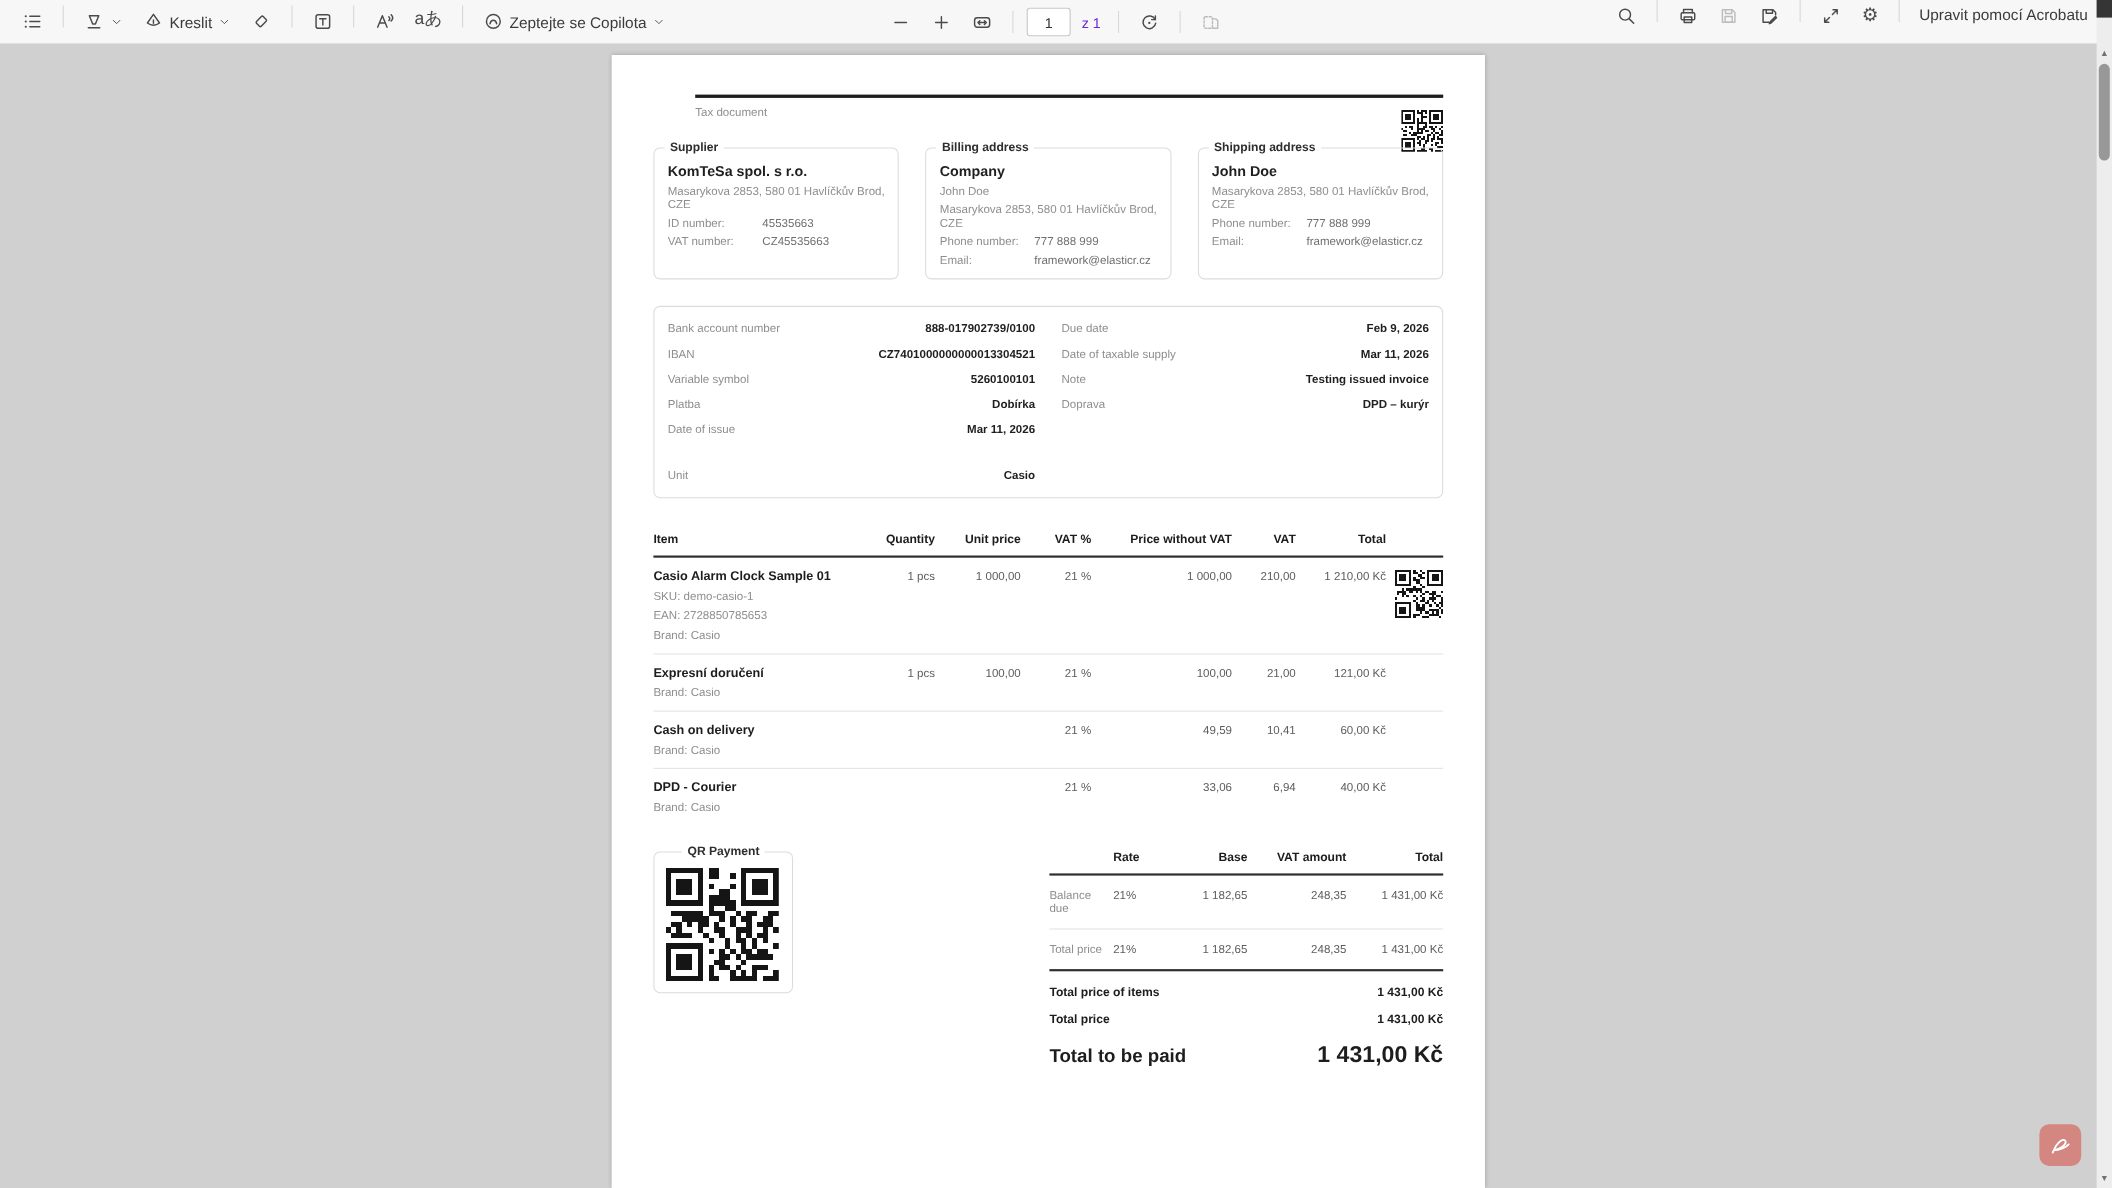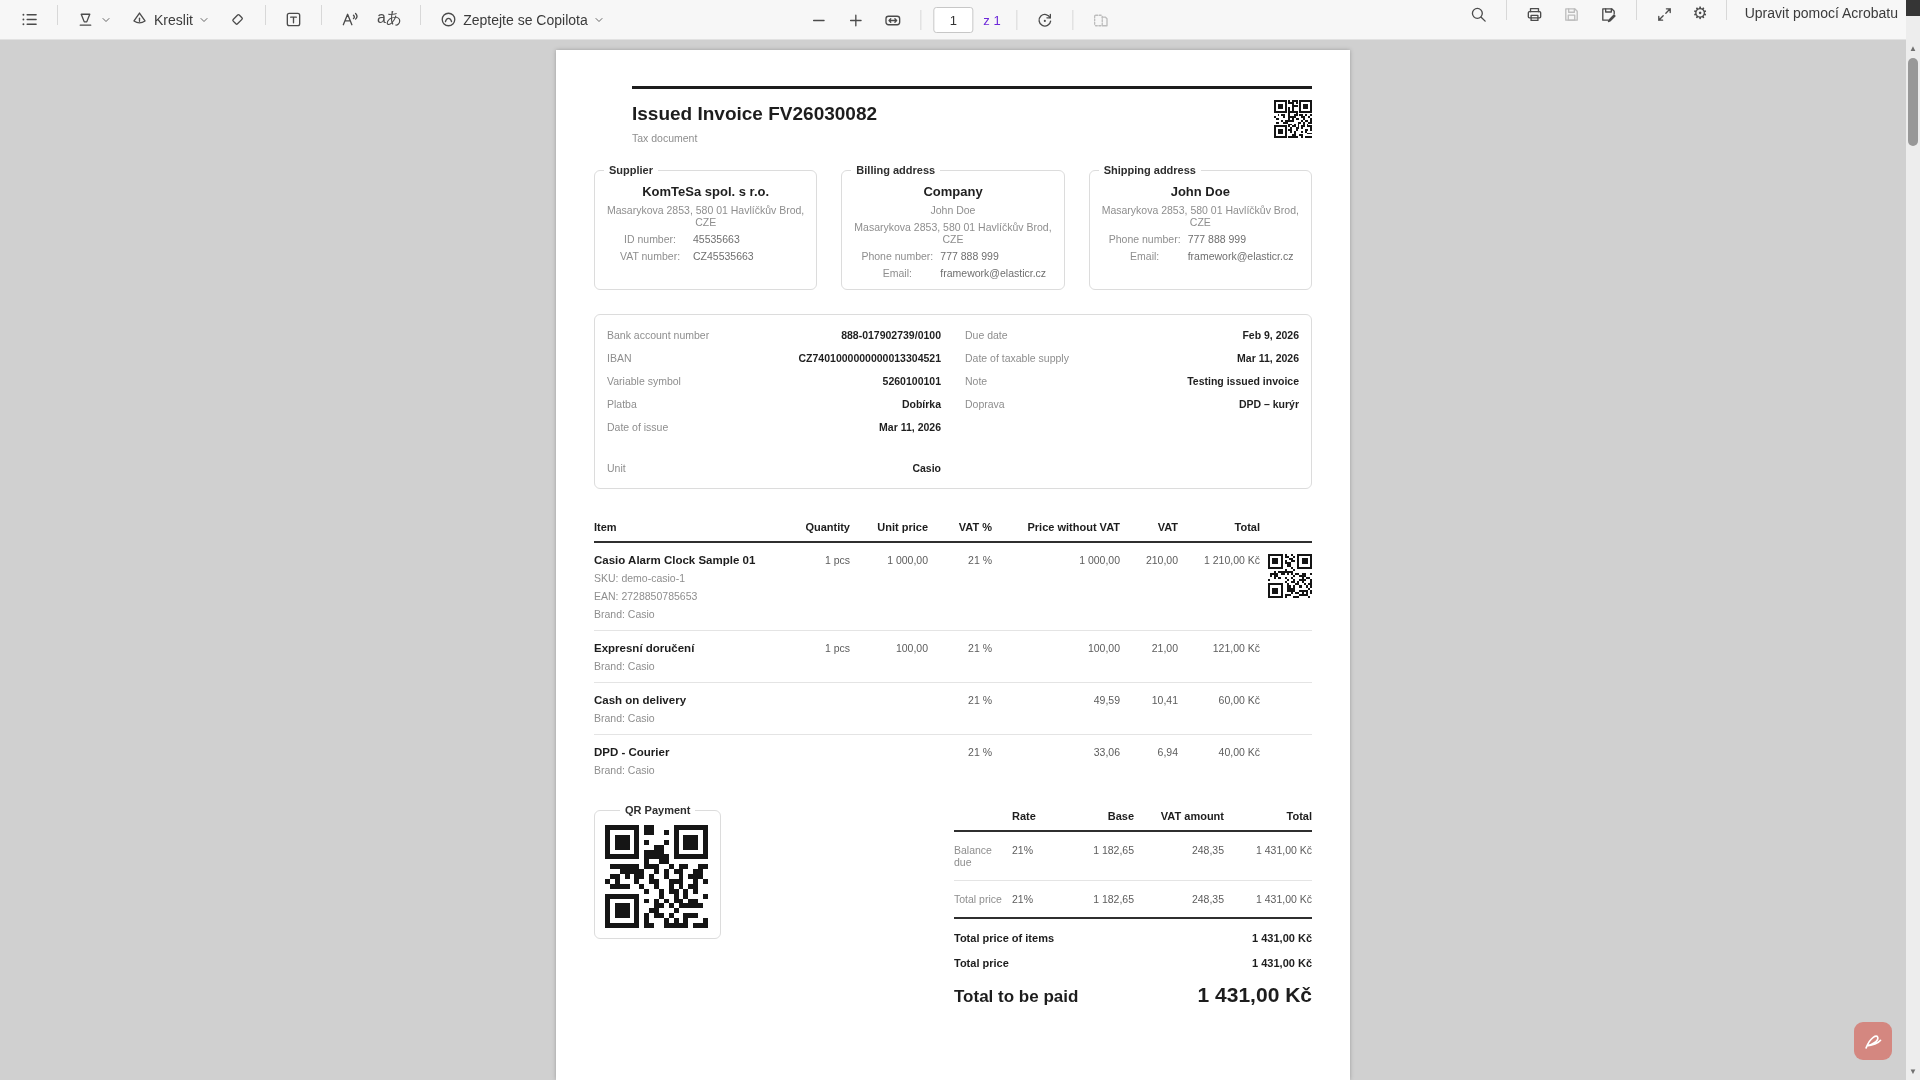--- a/index.html
+++ b/index.html
@@ -38,21 +38,21 @@
   .brand { display:flex; align-items:center; gap:9px; width:180px; margin-top:16px; }
   .brand-word { font-size:29px; font-weight:600; color:#28313f; letter-spacing:.5px; }
   .hdr-right { flex:1; margin-left:38px; position:relative; }
   .hdr-rule { height:3px; background:#1d1d1d; }
   .hdr-title { font-size:19px; font-weight:bold; margin-top:14px; color:#1d1d1d; }
   .hdr-sub { font-size:10.5px; color:#8e8e8e; margin-top:7px; }
   .hdr-qr { position:absolute; right:0; top:14px; width:38px; height:38px; }
 
   
   .boxes { display:flex; gap:24px; margin-top:26px; }
-  .fbox { flex:1; border:1px solid #dcdcdc; border-radius:6px; padding:9px 12px 10px 12px; position:relative;text-align:center; }
+  .fbox { flex:1; border:1px solid #dcdcdc; border-radius:6px; padding:9px 12px 10px 12px; position:relative; }
   .fbox .legend { position:absolute; top:-7px; left:9px; background:#fff; padding:0 5px;
     font-size:11px; font-weight:bold; color:#2e2e2e; }
   .bname { font-size:13px; font-weight:bold; margin-top:4px; color:#1f1f1f; }
   .bline { font-size:10.5px; color:#8e8e8e; margin-top:5px; }
   .kv { display:flex; font-size:10.5px; margin-top:5px; }
   .kv-l { color:#8e8e8e; width:86px; flex:none; }
   .kv-v { color:#6f6f6f; }
 
   
   .paybox { border:1px solid #dcdcdc; border-radius:6px; margin-top:24px; padding:14px 12px 14px 12px; }
@@ -258,21 +258,20 @@
     </div>
   </div>
 </div>
 
 <div class="doc">
   <div class="page">
 
     <div class="hdr">
       <div class="hdr-right">
         <div class="hdr-rule"></div>
-        <div class="hdr-title">Issued Invoice FV26030082</div>
         <div class="hdr-sub">Tax document</div>
         <div class="hdr-qr qrplot">
             <svg viewBox="0 0 21 21" width="100%" height="100%" shape-rendering="crispEdges" style="display:block;background:#fff">
               <rect x="8" y="0" width="1" height="1" fill="#151515"></rect>
               <rect x="10" y="0" width="1" height="1" fill="#151515"></rect>
               <rect x="11" y="0" width="1" height="1" fill="#151515"></rect>
               <rect x="12" y="0" width="1" height="1" fill="#151515"></rect>
               <rect x="8" y="1" width="1" height="1" fill="#151515"></rect>
               <rect x="9" y="1" width="1" height="1" fill="#151515"></rect>
               <rect x="10" y="1" width="1" height="1" fill="#151515"></rect>

